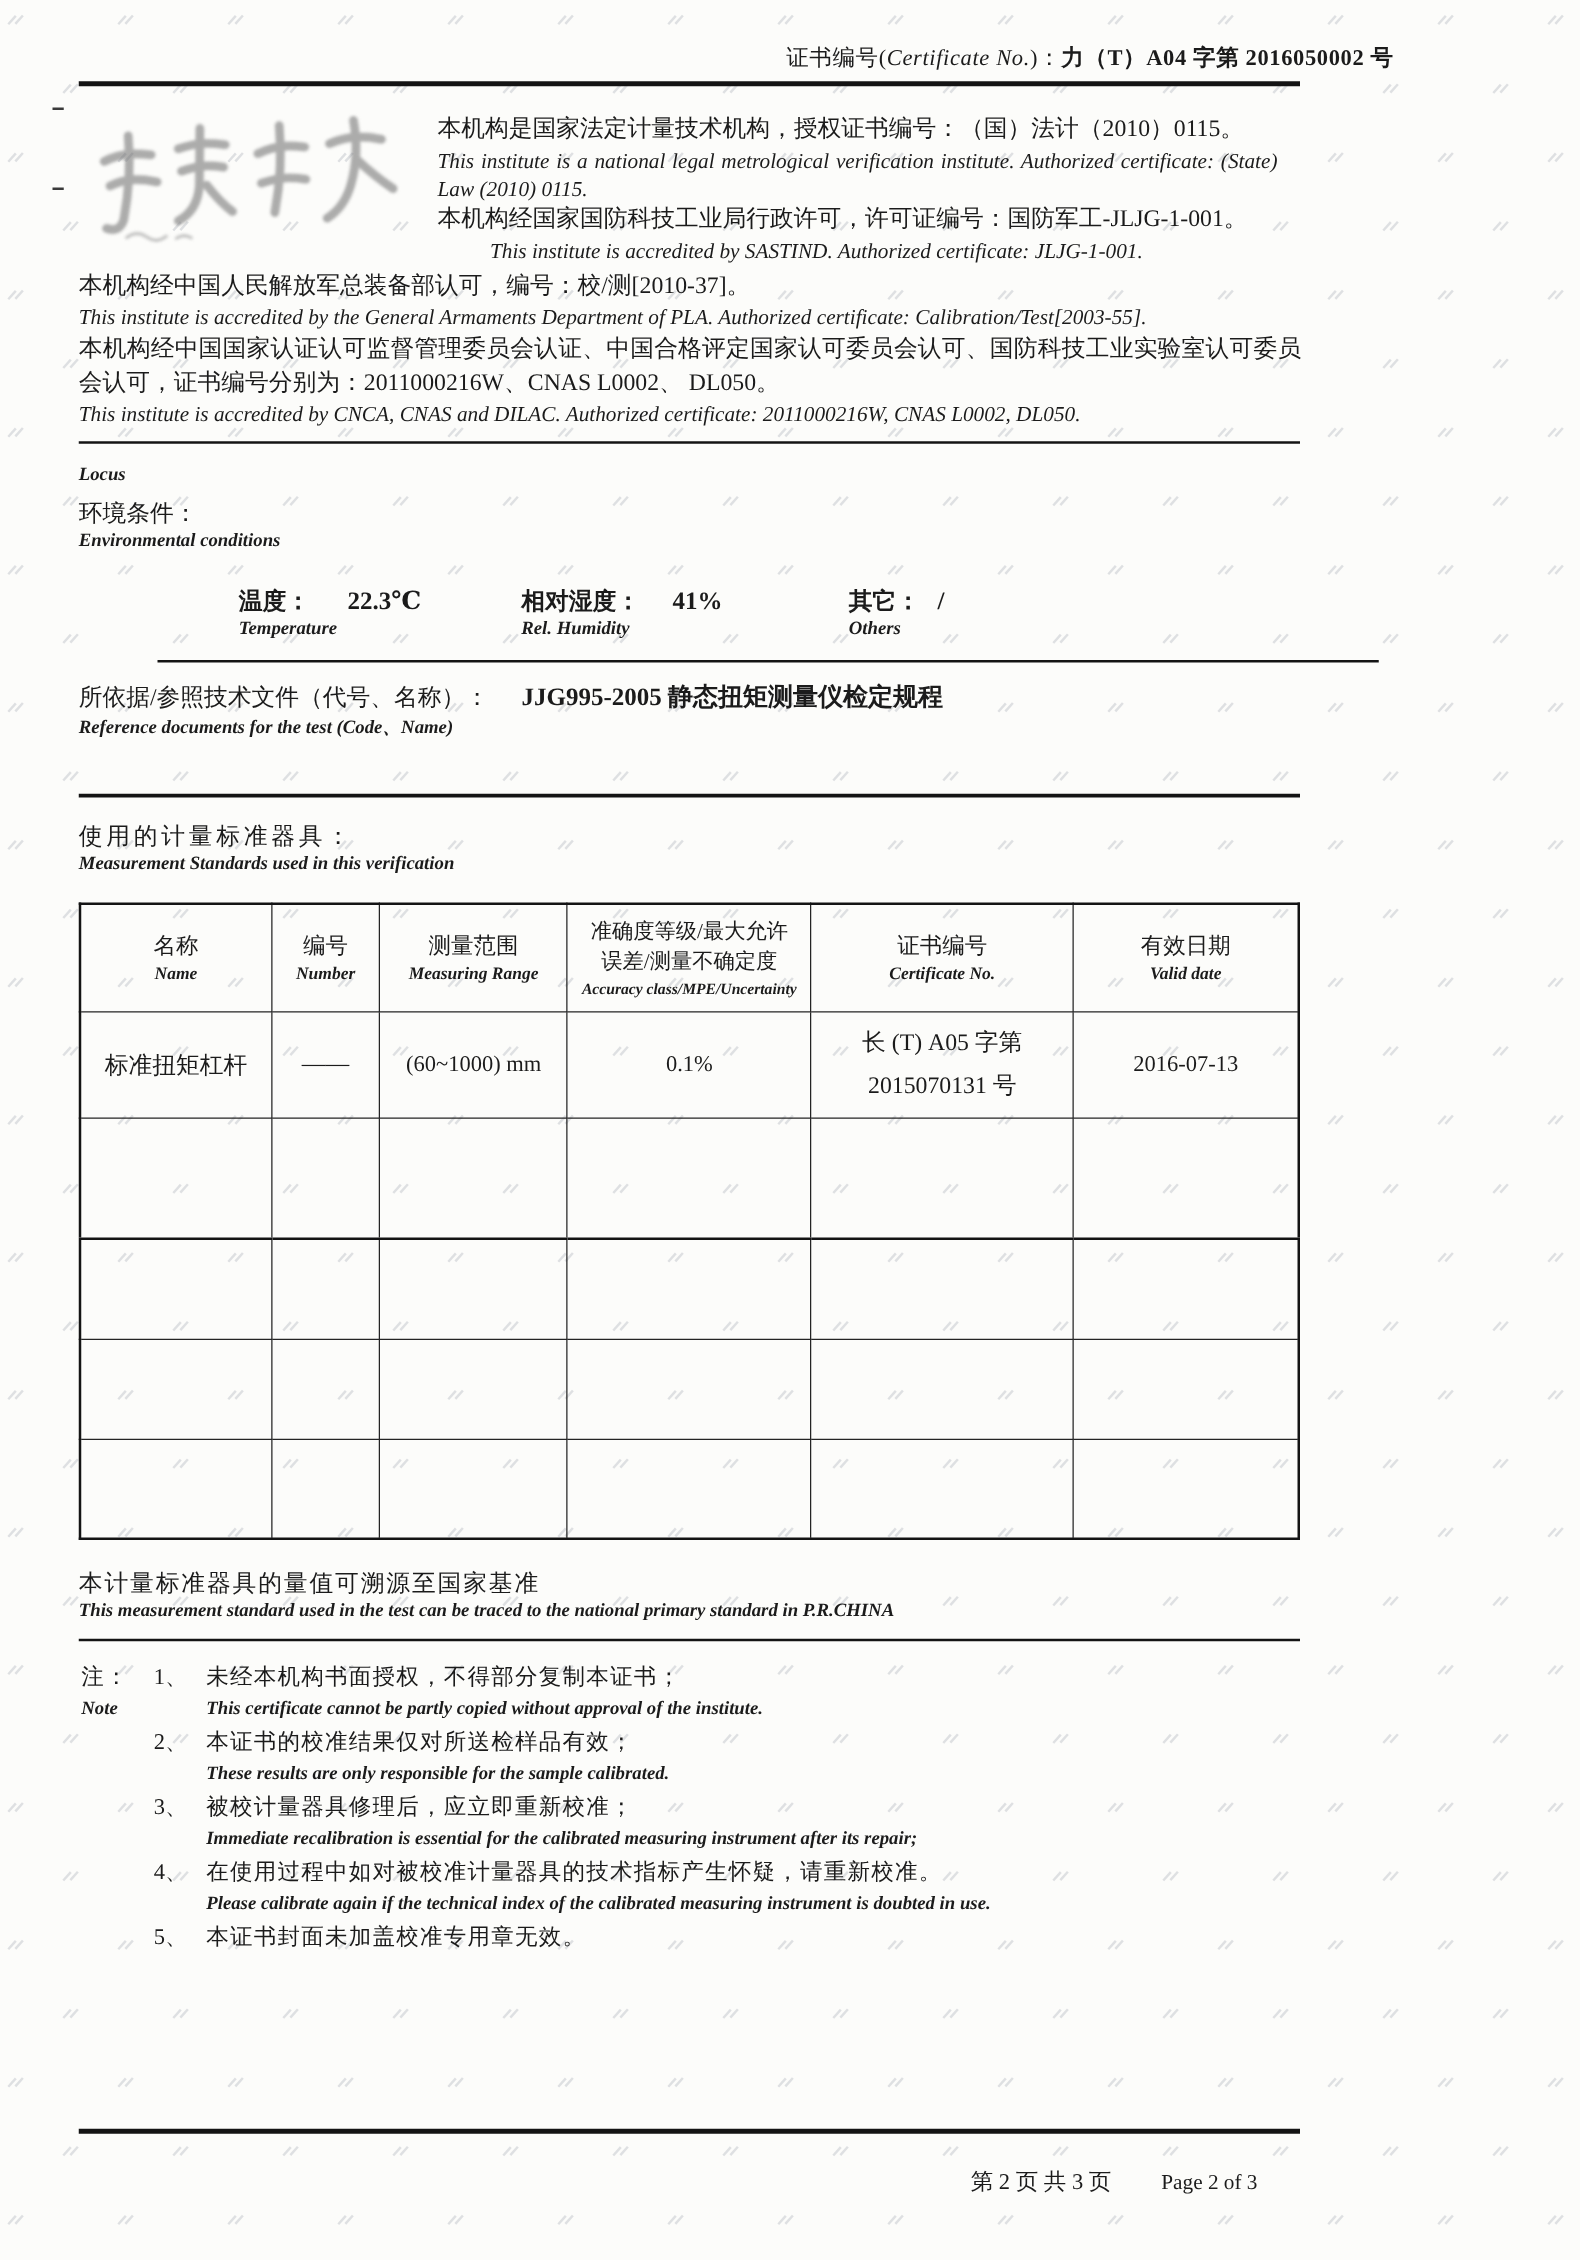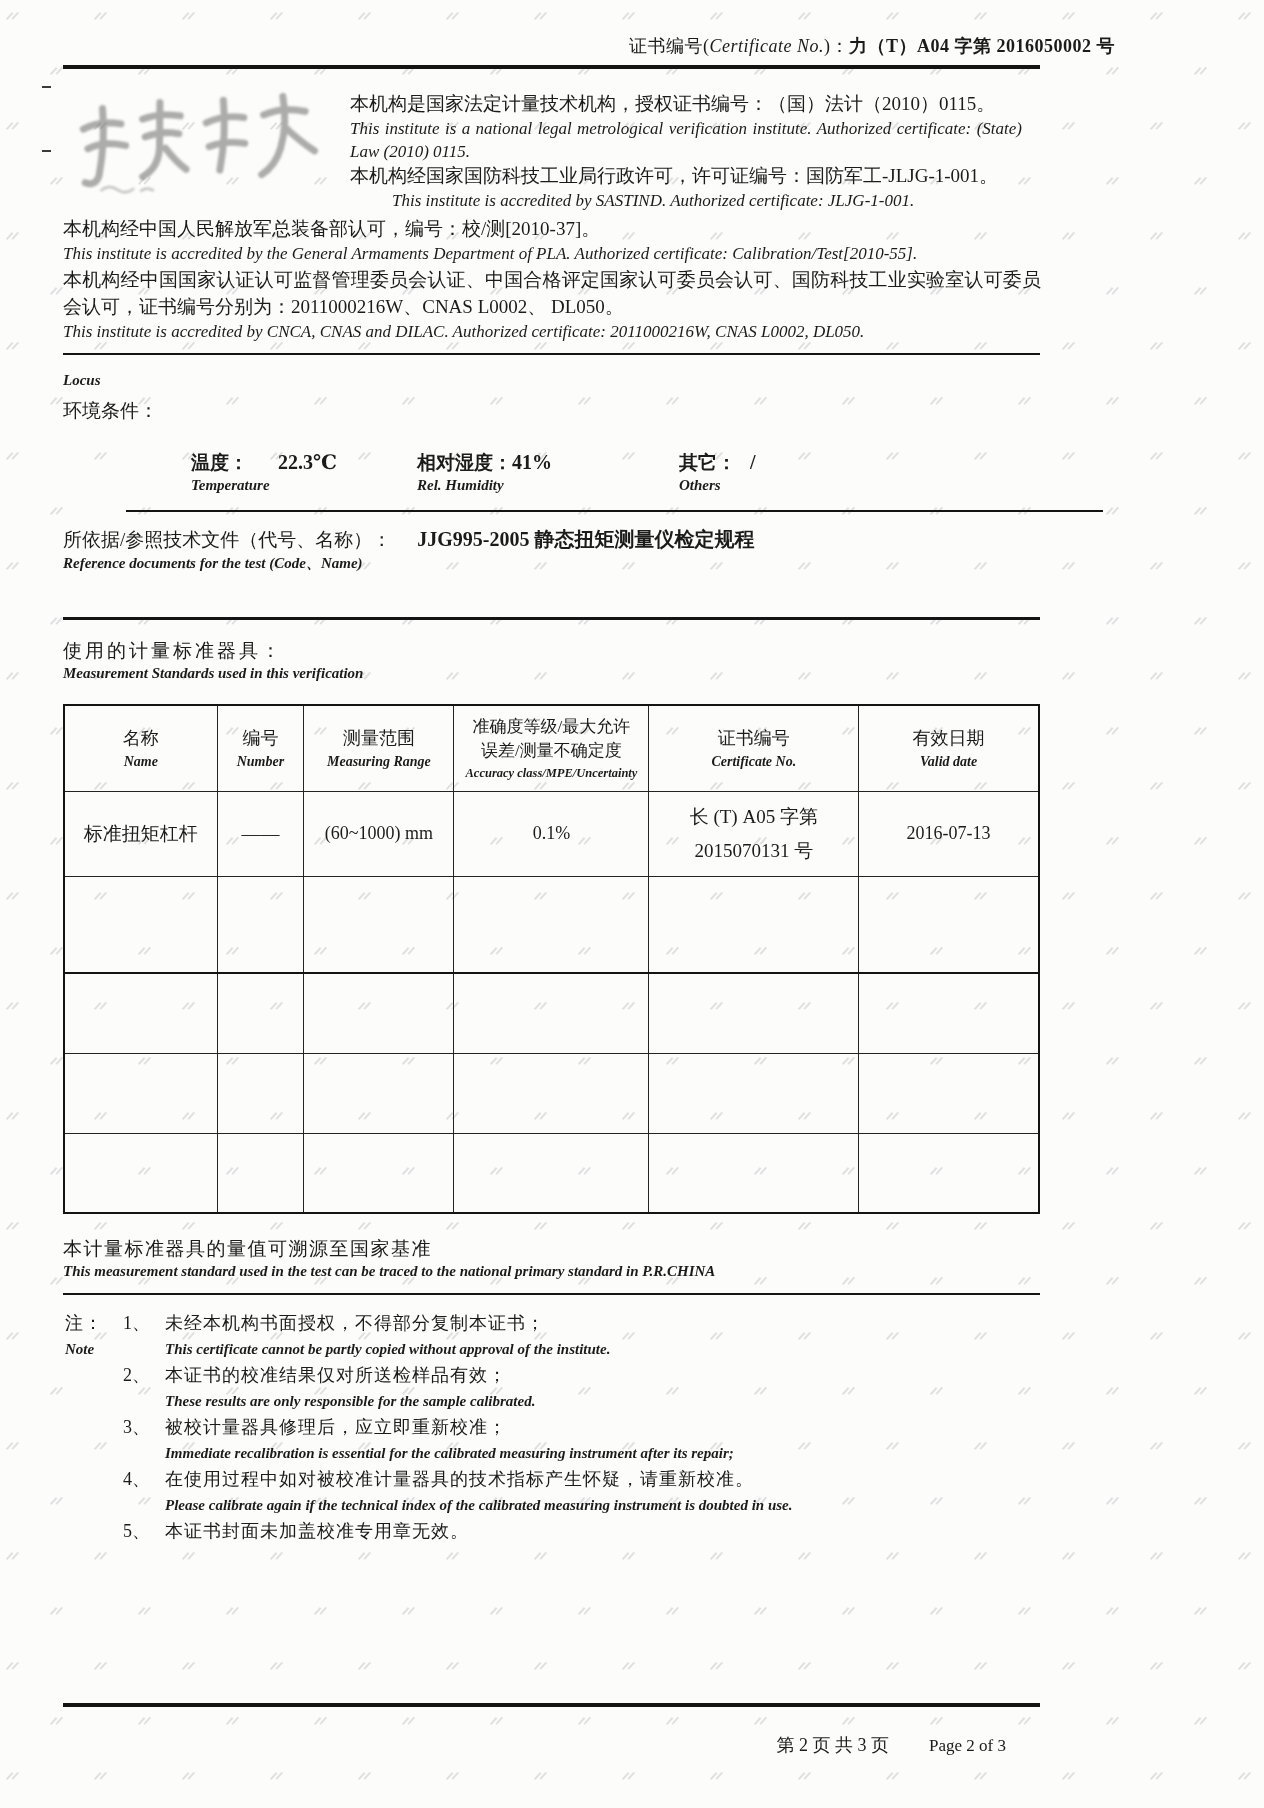--- a/index.html
+++ b/index.html
@@ -46,21 +46,21 @@
   
   .cond { margin-left: 63px; margin-top: 17px; }
   .line-locus { font-size: 19px; }
   .line-locus .val { font-size: 20px; margin-left: 42px; }
   .sub-en { font-size: 15px; font-weight: bold; font-style: italic; margin-top: 1px; }
   .line-env { font-size: 19px; margin-top: 9px; }
   .cond-values { display: flex; margin-left: 128px; margin-top: 26px; }
   .cond-group .row1 { font-size: 19px; font-weight: bold; }
   .cond-group .val { font-size: 20px; }
   .g1 { width: 226px; } .g2 { width: 262px; }
-  .g1 .val { margin-left: 30px; } .g2 .val { } .g3 .val { margin-left: 14px; }
+  .g1 .val { margin-left: 30px; } .g2 .val { margin-left: 26px; } .g3 .val { margin-left: 14px; }
   .cond-rule { margin-top: 16px; }
 
   
   .ref { margin-left: 63px; margin-top: 14px; }
   .ref .row1 { font-size: 19px; }
   .ref .val { font-size: 20px; margin-left: 26px; font-weight: bold; }
   .ref-rule { margin-top: 44px; }
 
   
   .std { margin-left: 63px; margin-top: 18px; }
@@ -620,30 +620,31 @@
         </g>
       </svg>
       <div class="acc-top">
         <div class="zh">本机构是国家法定计量技术机构，授权证书编号：（国）法计（2010）0115。</div>
         <div class="en">This institute is a national legal metrological verification institute.  Authorized certificate: (State) Law (2010) 0115.</div>
         <div class="zh">本机构经国家国防科技工业局行政许可，许可证编号：国防军工-JLJG-1-001。</div>
         <div class="en en2">This institute is accredited by SASTIND. Authorized certificate: JLJG-1-001.</div>
       </div>
       <div class="acc-full">
         <div class="zh">本机构经中国人民解放军总装备部认可，编号：校/测[2010-37]。</div>
-        <div class="en">This institute is accredited by the General Armaments Department of PLA. Authorized certificate: Calibration/Test[2010-55].</div>
+        <div class="en">This institute is accredited by the General Armaments Department of PLA. Authorized certificate: Calibration/Test[2003-55].</div>
         <div class="zh">本机构经中国国家认证认可监督管理委员会认证、中国合格评定国家认可委员会认可、国防科技工业实验室认可委员会认可，证书编号分别为：2011000216W、CNAS L0002、 DL050。</div>
         <div class="en">This institute is accredited by CNCA, CNAS and DILAC. Authorized certificate: 2011000216W, CNAS L0002, DL050.</div>
       </div>
       <div class="rule acc-rule"></div>
     </div>
 
     <div class="cond">
       <div class="sub-en">Locus</div>
       <div class="line-env zh">环境条件：</div>
+      <div class="sub-en">Environmental conditions</div>
       <div class="cond-values">
         <div class="cond-group g1">
           <div class="row1"><span class="zh">温度：</span><span class="val">22.3℃</span></div>
           <div class="sub-en">Temperature</div>
         </div>
         <div class="cond-group g2">
           <div class="row1"><span class="zh">相对湿度：</span><span class="val">41%</span></div>
           <div class="sub-en">Rel. Humidity</div>
         </div>
         <div class="cond-group g3">

